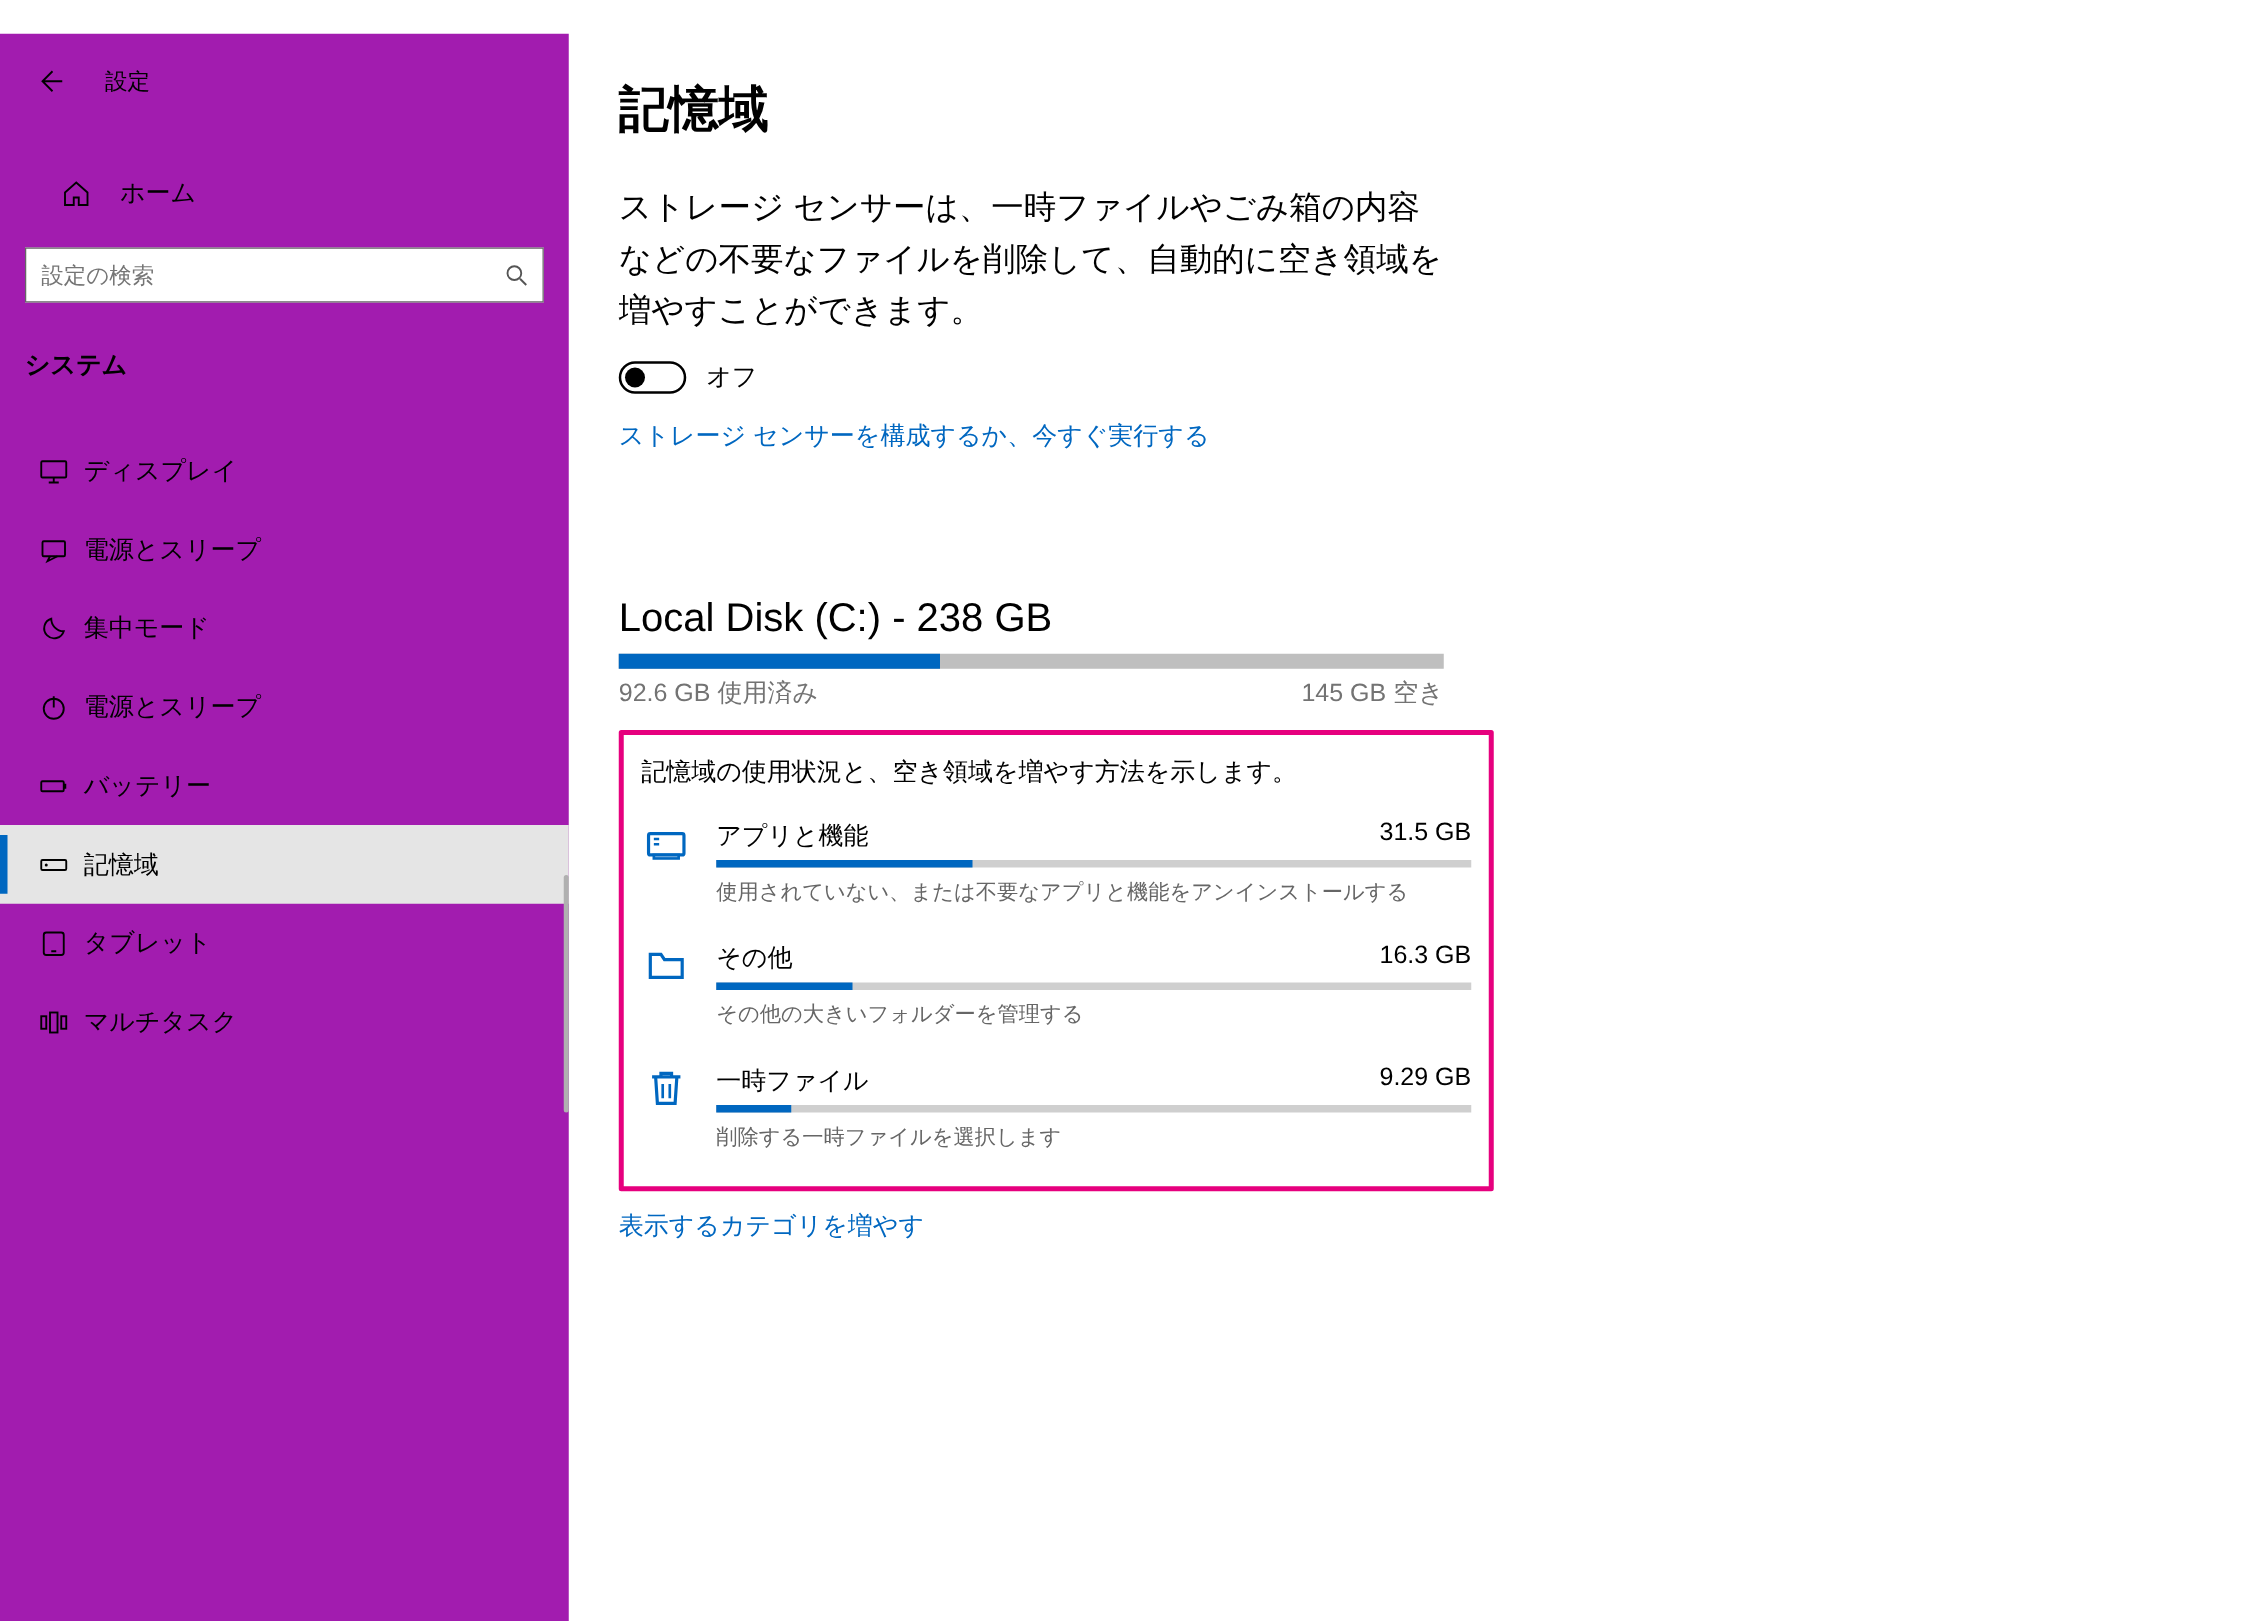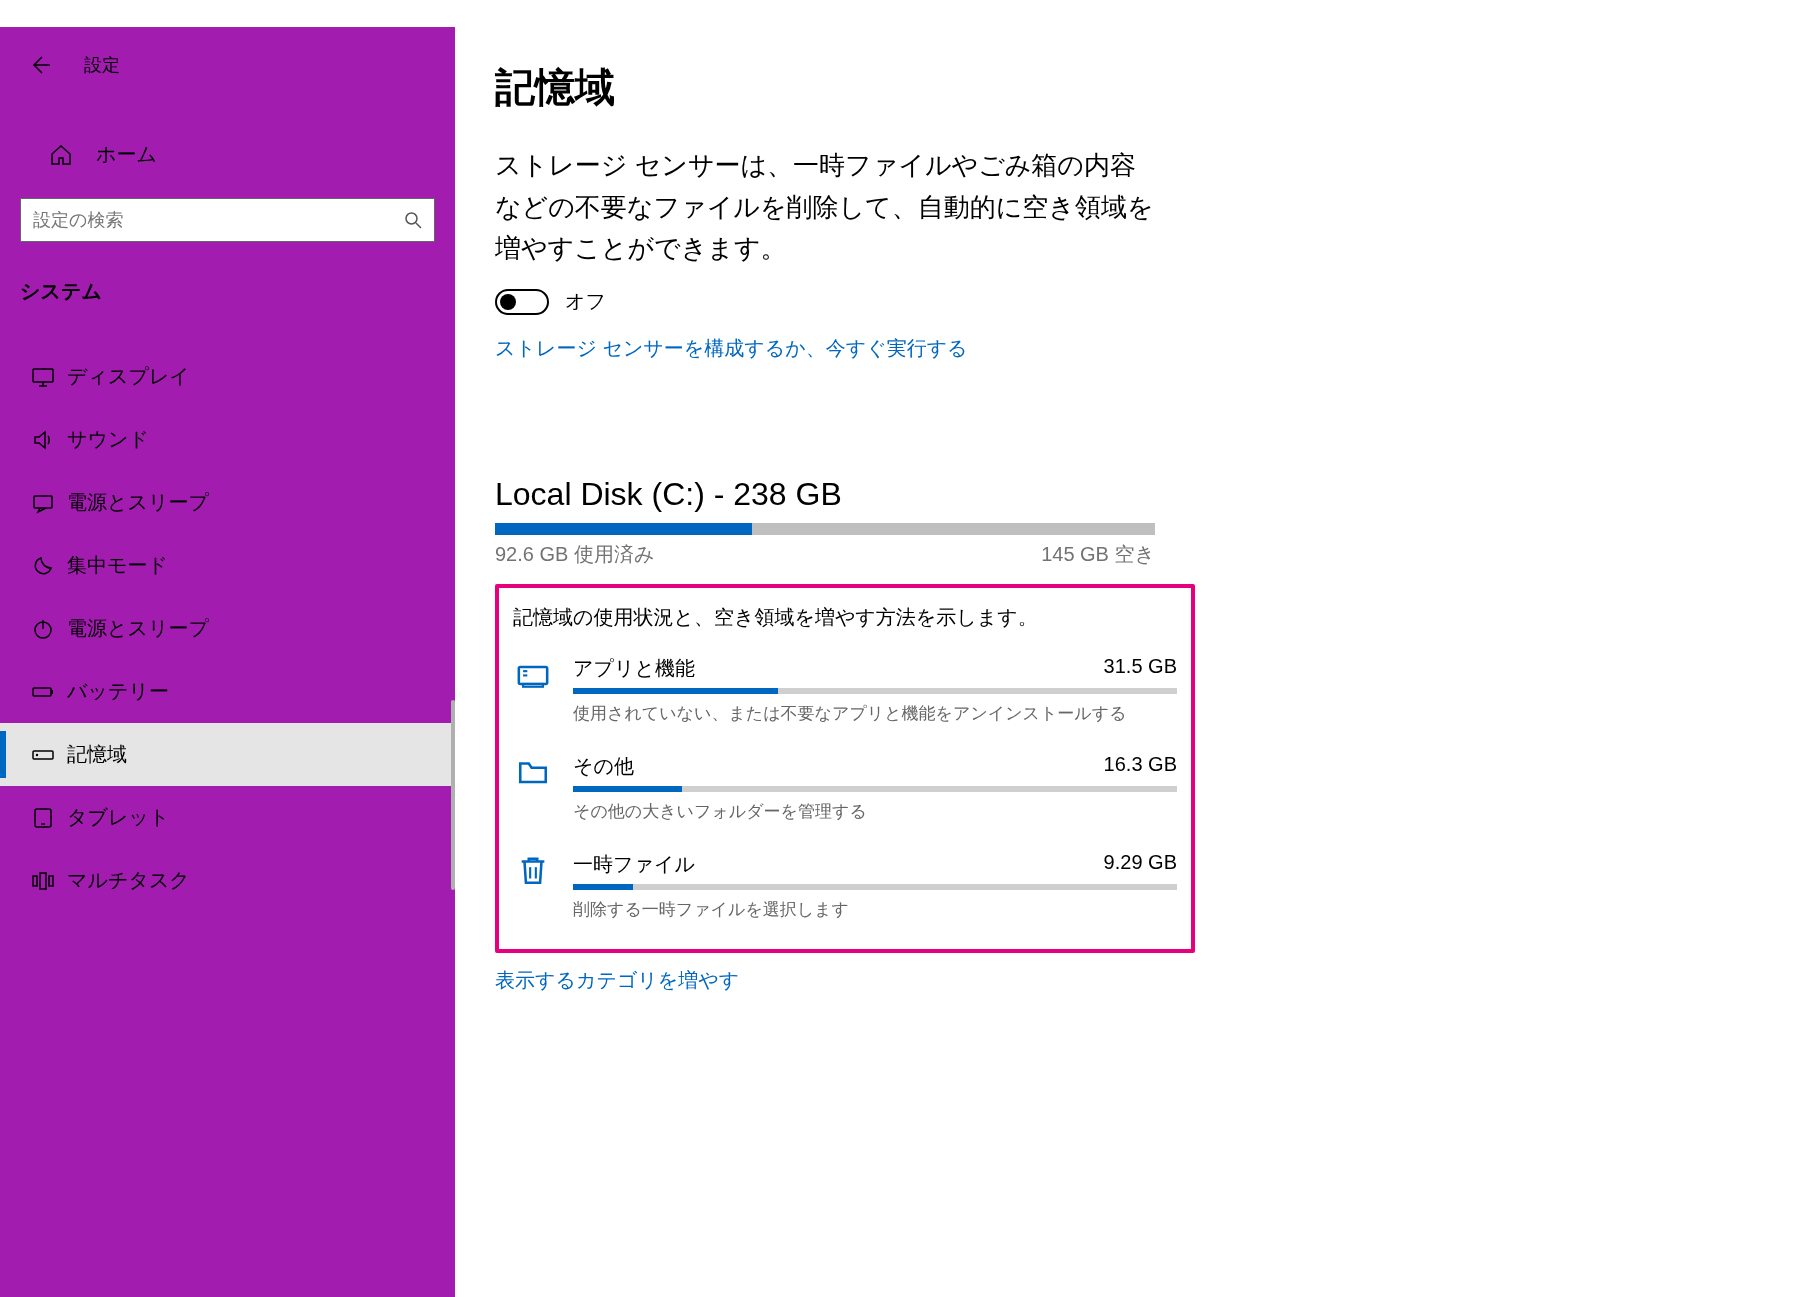--- a/index.html
+++ b/index.html
@@ -235,29 +235,20 @@
             <rect x="2" y="4" width="20" height="13" rx="1" fill="none" stroke="#000" stroke-width="1.5"></rect>
             <line x1="8" y1="21" x2="16" y2="21" stroke="#000" stroke-width="1.5"></line>
             <line x1="12" y1="17" x2="12" y2="21" stroke="#000" stroke-width="1.5"></line>
           </svg>
       </span>
       <span class="label">ディスプレイ</span>
     </div>
     <div class="nav-item">
       <span class="icon">
         <svg width="24" height="24" viewBox="0 0 24 24">
-            <path d="M4 9v6h4l6 5V4L8 9H4z" fill="none" stroke="#000" stroke-width="1.5"></path>
-            <path d="M17 8c1.5 1.5 1.5 6.5 0 8" fill="none" stroke="#000" stroke-width="1.5"></path>
-          </svg>
-      </span>
-      <span class="label">サウンド</span>
-    </div>
-    <div class="nav-item">
-      <span class="icon">
-        <svg width="24" height="24" viewBox="0 0 24 24">
             <rect x="3" y="5" width="18" height="12" rx="1" fill="none" stroke="#000" stroke-width="1.5"></rect>
             <path d="M9 17 L7 21 L15 17" fill="none" stroke="#000" stroke-width="1.5"></path>
           </svg>
       </span>
       <span class="label">電源とスリープ</span>
     </div>
     <div class="nav-item">
       <span class="icon">
         <svg width="24" height="24" viewBox="0 0 24 24">
             <path d="M20 14A8 8 0 1 1 10 4c0 5 4 10 10 10z" fill="none" stroke="#000" stroke-width="1.5"></path>

